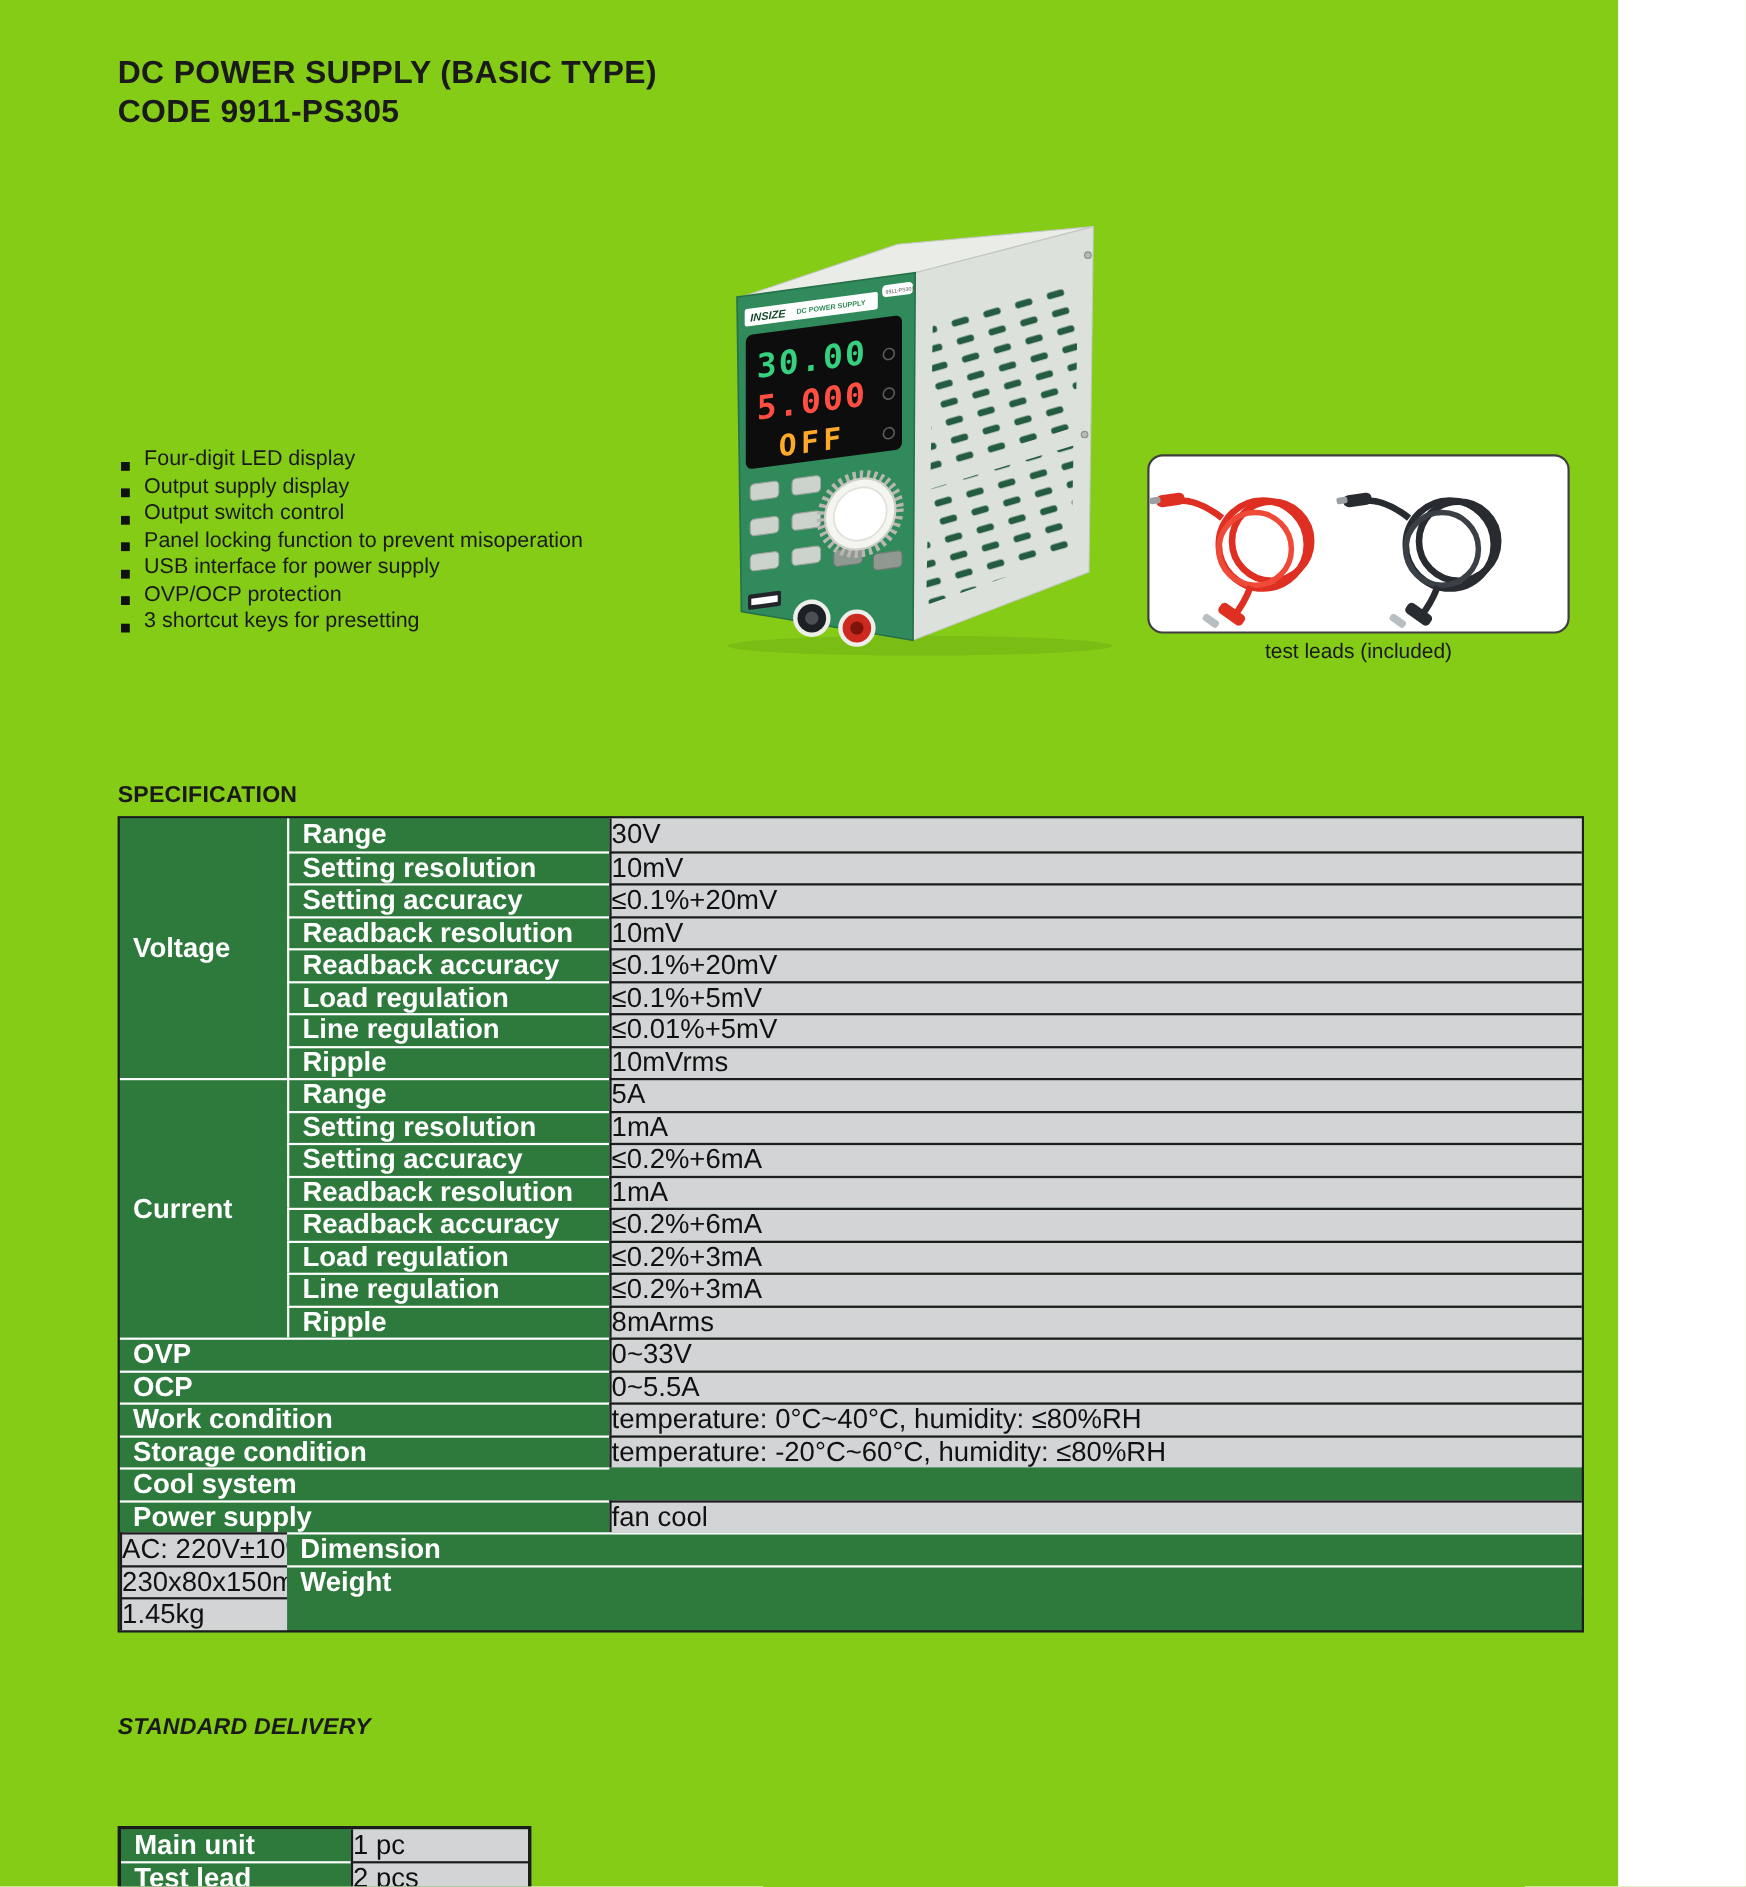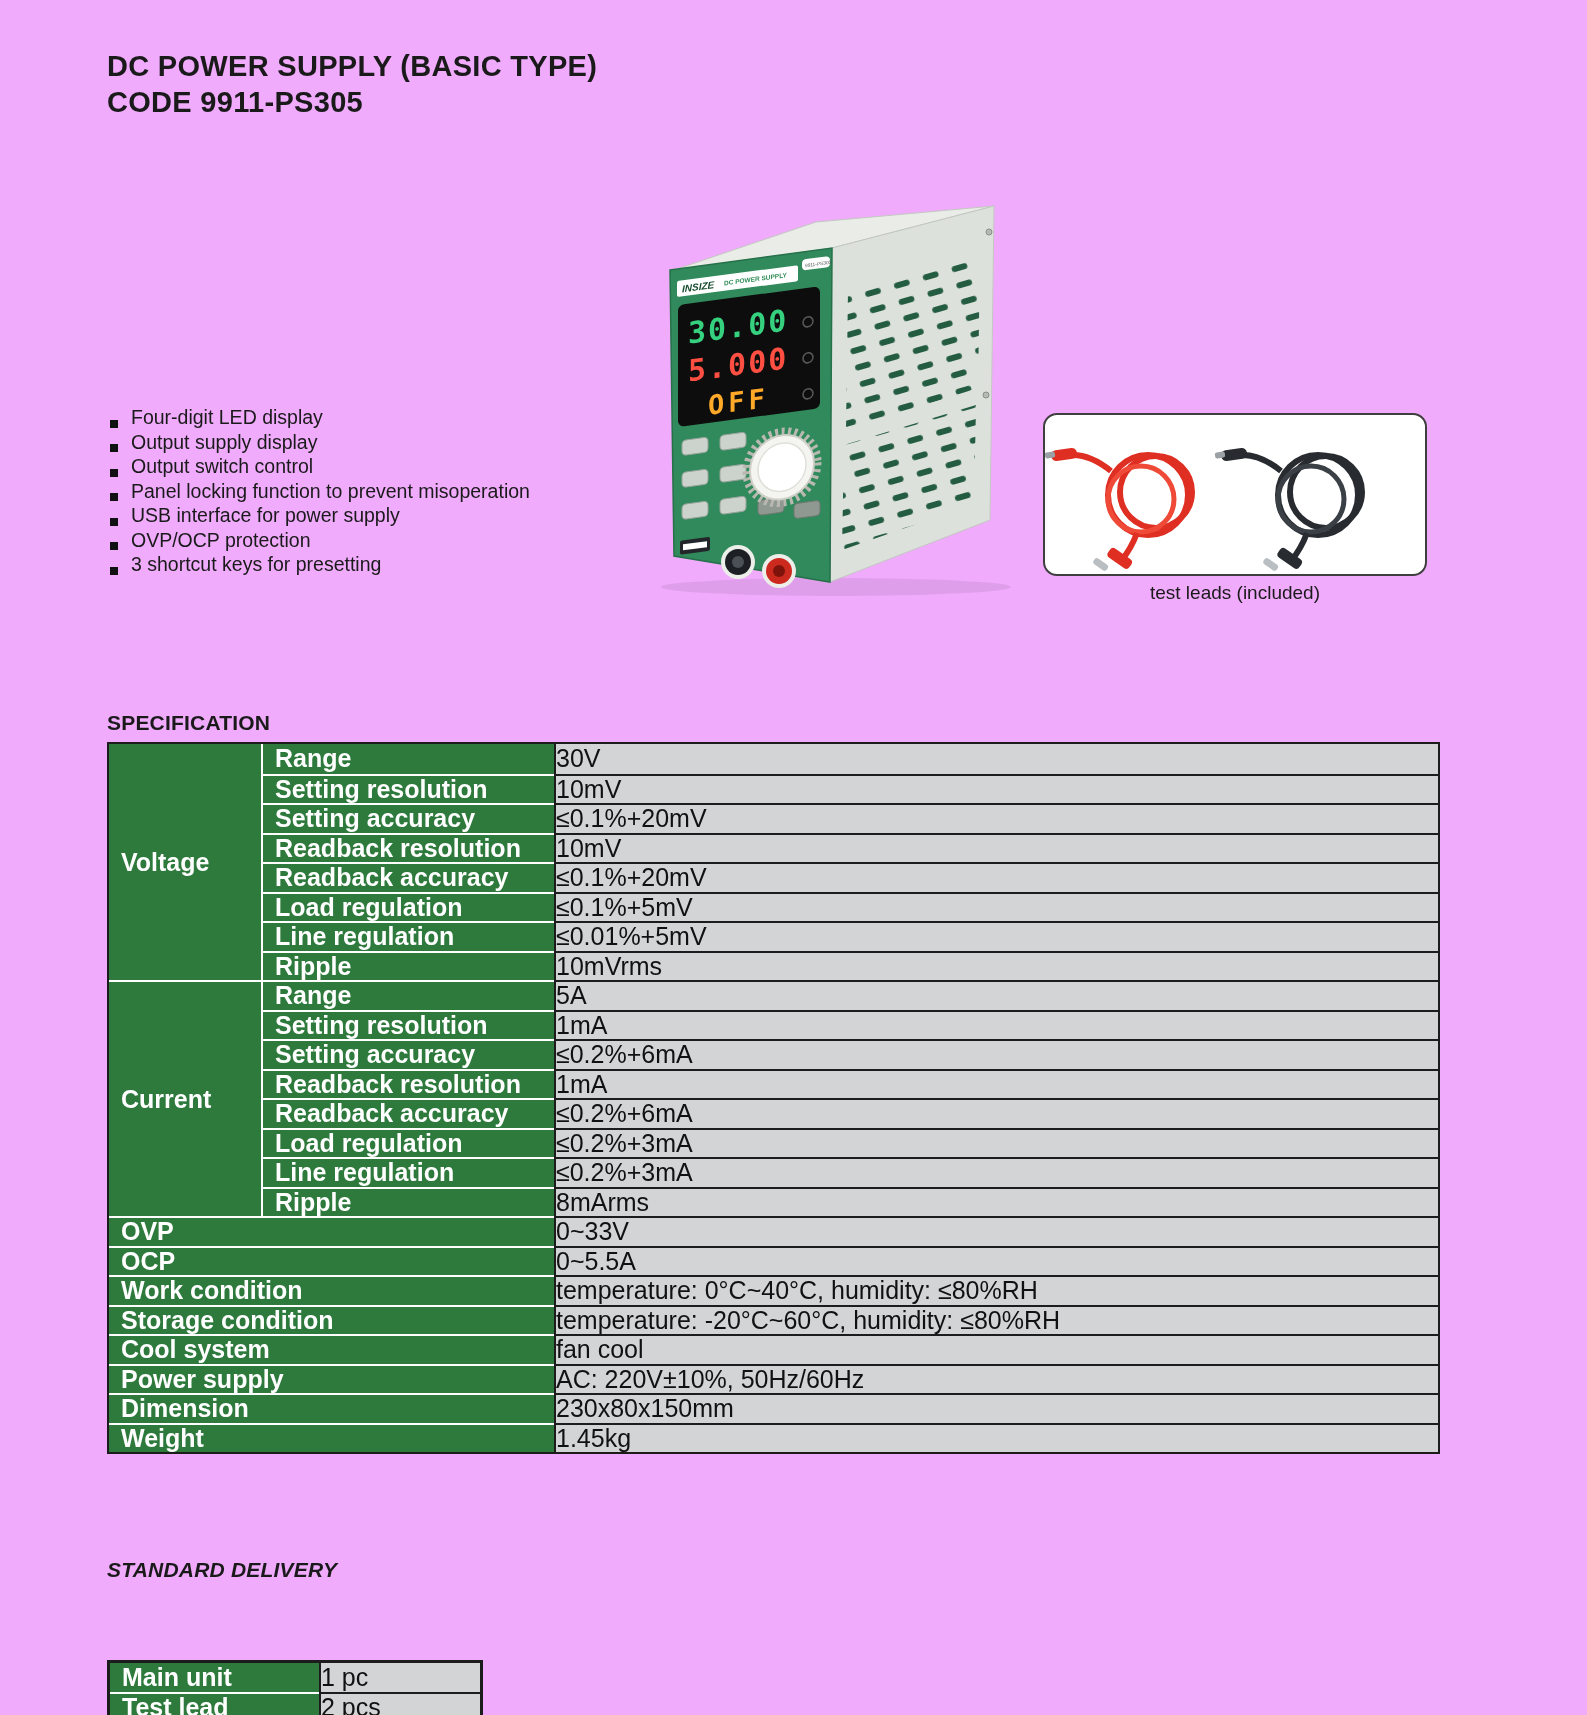--- a/index.html
+++ b/index.html
@@ -1,16 +1,16 @@
 <!DOCTYPE html>
 <html><head>
 <meta charset="utf-8">
 <style>
   html,body{margin:0;padding:0;background:#fff;}
-  .page{position:relative;width:1587px;height:1715px;background:#f0abfc;
+  .page{position:relative;width:1471px;height:1715px;background:#84cc16;
         font-family:"Liberation Sans",sans-serif;color:#111;overflow:hidden;}
 
   
   .title-block{position:absolute;left:107px;top:48px;}
   .title-line{font-size:29px;font-weight:bold;line-height:36px;color:#1a1a1a;letter-spacing:.3px;}
 
   
   .features{position:absolute;left:108px;top:408px;list-style:none;margin:0;padding:0;}
   .features li{display:flex;align-items:flex-end;margin-bottom:5px;font-size:19.5px;line-height:19.5px;color:#1a1a1a;}
   .features .sq{flex:0 0 auto;width:8px;height:8px;background:#111;margin:6px 13px 0 2px;}
@@ -219,22 +219,22 @@
 
     <div class="cell gc wide">OVP</div>
     <div class="cell vc">0~33V</div>
     <div class="cell gc wide">OCP</div>
     <div class="cell vc">0~5.5A</div>
     <div class="cell gc wide">Work condition</div>
     <div class="cell vc">temperature: 0°C~40°C, humidity: ≤80%RH</div>
     <div class="cell gc wide">Storage condition</div>
     <div class="cell vc">temperature: -20°C~60°C, humidity: ≤80%RH</div>
     <div class="cell gc wide">Cool system</div>
+    <div class="cell gc wide">Power supply</div>
     <div class="cell vc">fan cool</div>
-    <div class="cell gc wide">Power supply</div>
     <div class="cell vc">AC: 220V±10%, 50Hz/60Hz</div>
     <div class="cell gc wide">Dimension</div>
     <div class="cell vc">230x80x150mm</div>
     <div class="cell gc wide">Weight</div>
     <div class="cell vc">1.45kg</div>
   </div>
 
   <div class="sec-heading delivery-heading">STANDARD DELIVERY</div>
 
   <div class="dg">

